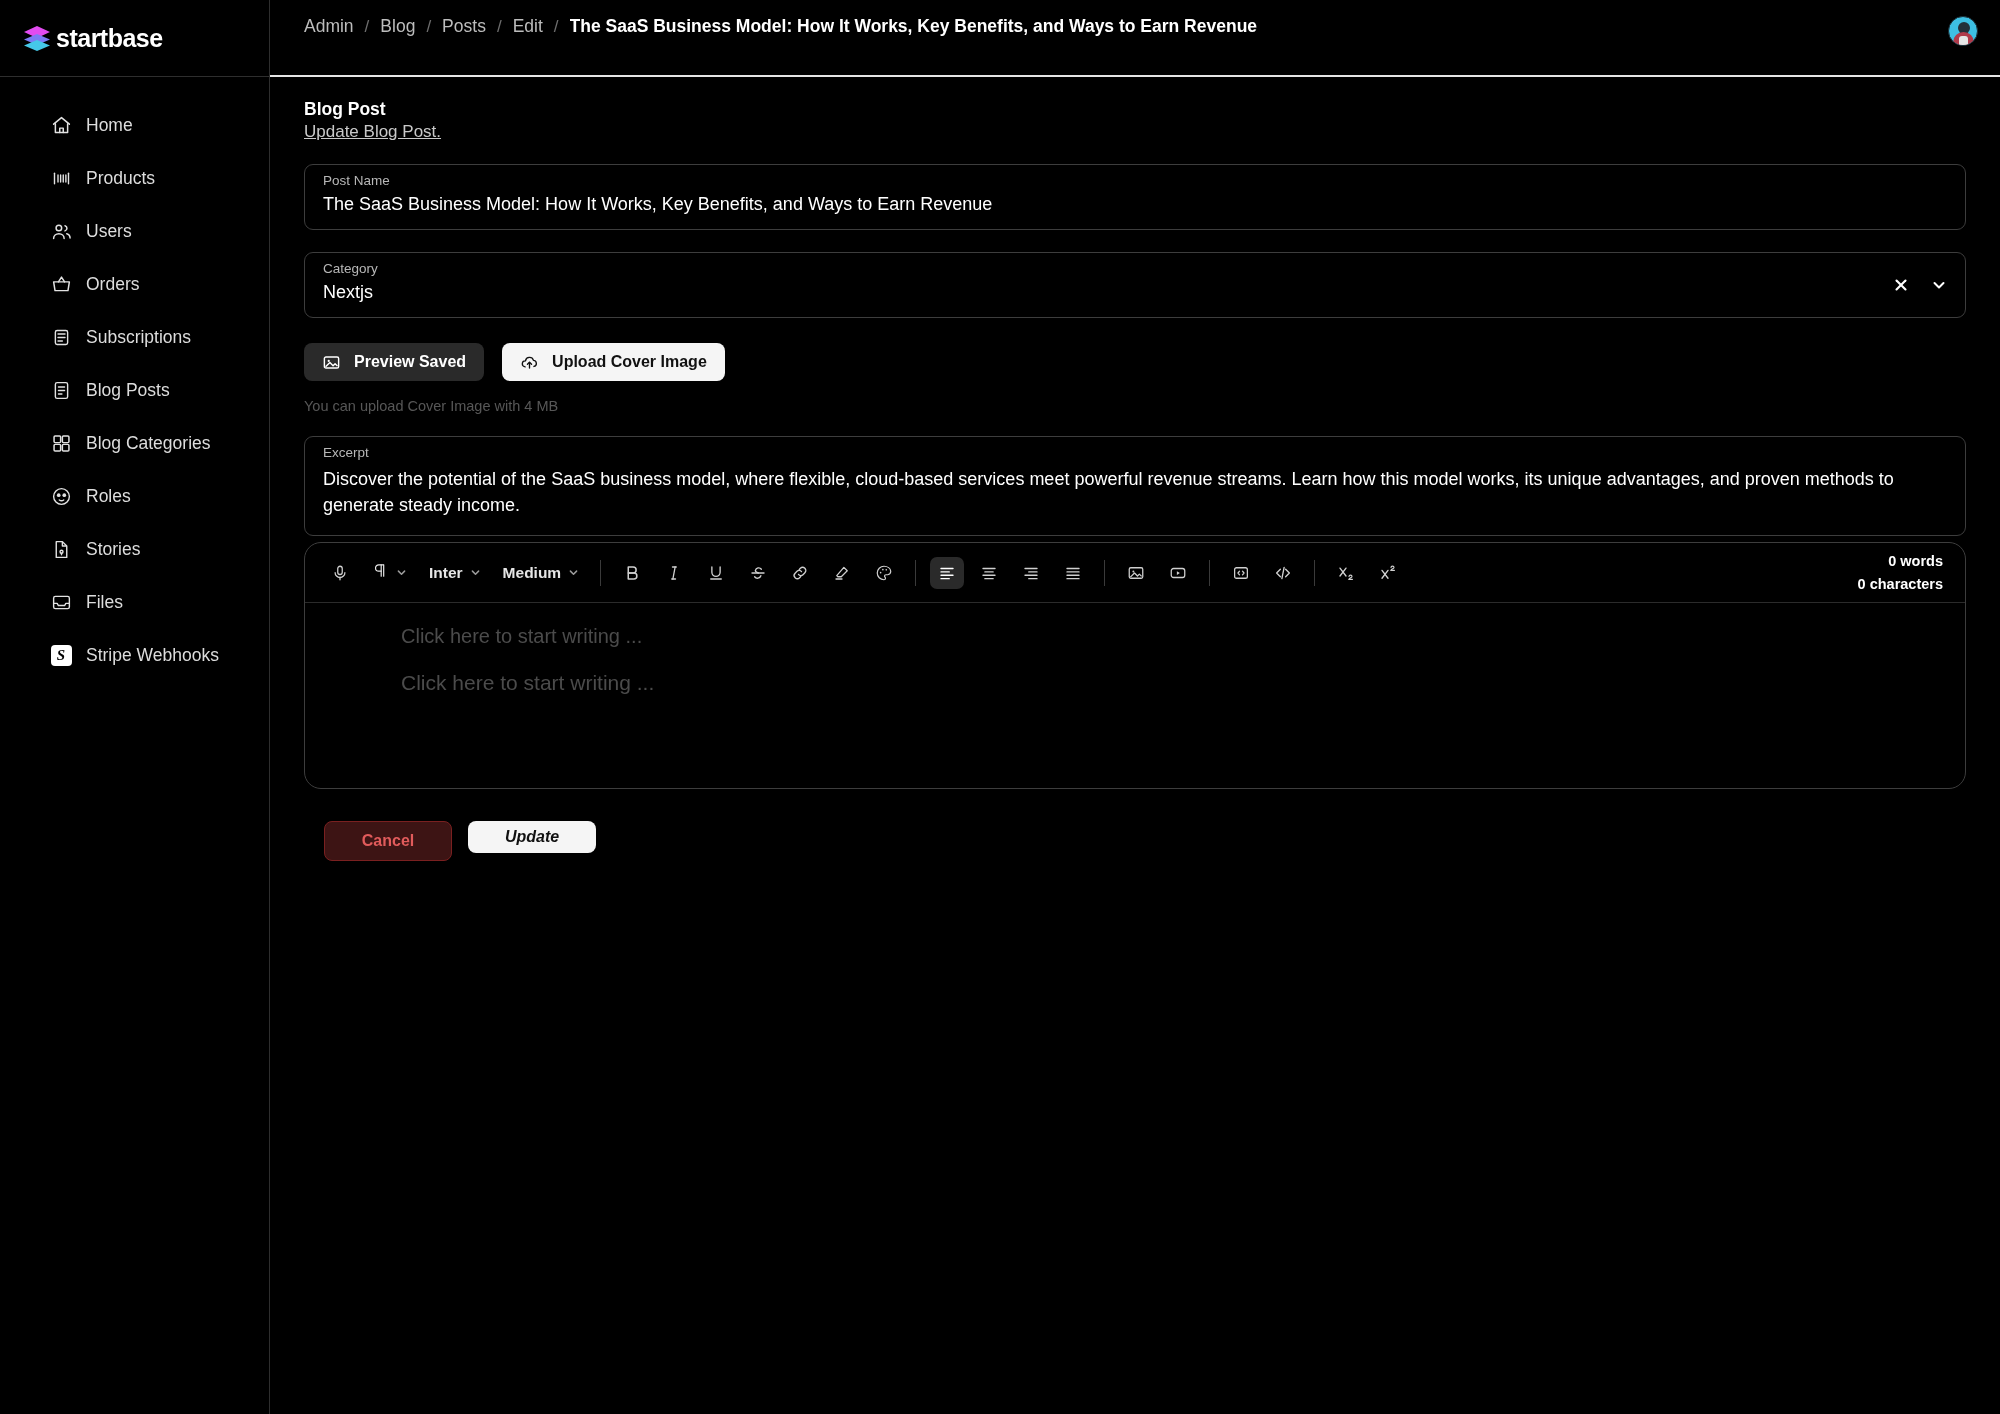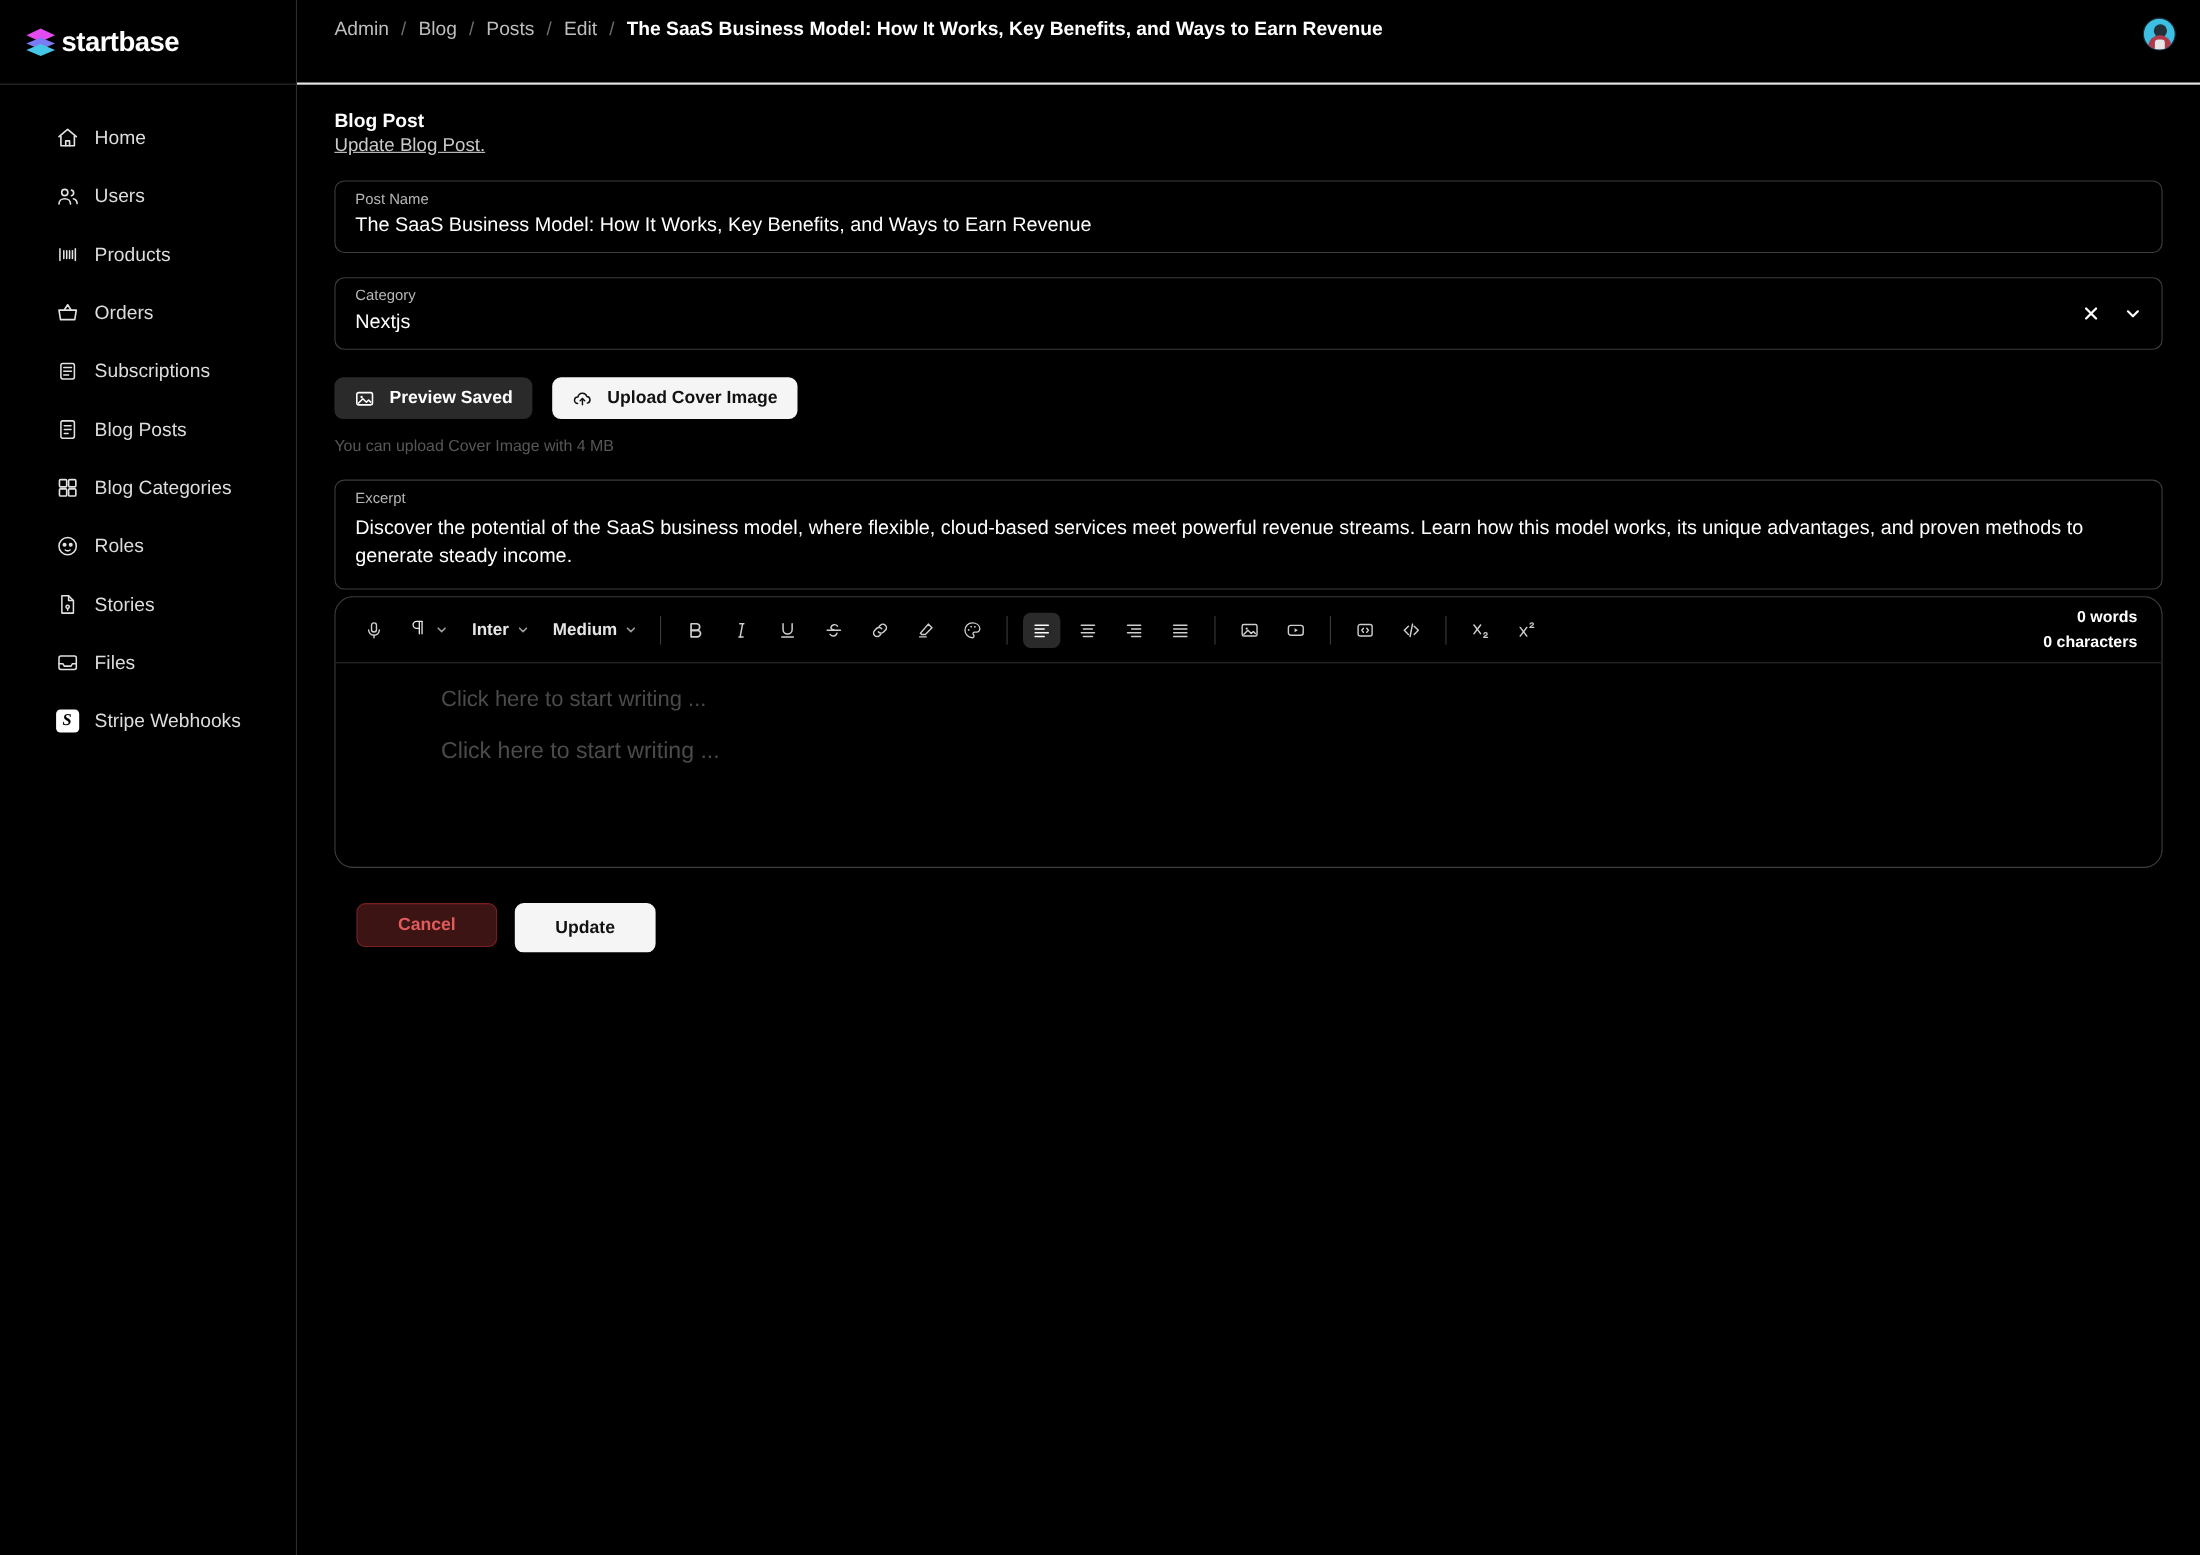--- a/index.html
+++ b/index.html
@@ -153,21 +153,21 @@
   .ph1 { font-size: 20px; color: #4b4b4b; line-height: 1.1; }
   .ph2 { font-size: 21px; color: #4b4b4b; line-height: 1.1; margin-top: 24px; }
 
   .footer-btns { display: flex; gap: 16px; margin-top: 32px; padding-left: 20px; }
   .btn-cancel {
     background: #3d1414; color: #e15b5b; border: 1px solid #7a2020;
     width: 128px; height: 40px; justify-content: center;
   }
   .btn-update {
     background: #f5f5f5; color: #111;
-    width: 128px; height: 45px; justify-content: center;
+    width: 128px; height: 32px; justify-content: center; font-style: italic;
   }
 </style>
 </head>
 <body>
 
 <div class="app">
 
   <aside class="sidebar">
     <div class="brand">
       <span class="brand-mark">
@@ -188,42 +188,42 @@
             <path d="M3 10.5 12 3l9 7.5"></path>
               <path d="M5 10v10h14V10"></path>
               <path d="M10 20v-5h4v5"></path>
           </svg>
         </span>
         <span class="nav-label">Home</span>
       </div>
 
       <div class="nav-item">
         <span class="nav-ico">
-          <svg viewBox="0 0 24 24" fill="none" stroke="#e2e2e2" stroke-width="1.7" stroke-linecap="round" stroke-linejoin="round">
-            <circle cx="9" cy="8" r="3.2"></circle>
-              <path d="M3 20c0-3.3 2.7-5.5 6-5.5s6 2.2 6 5.5"></path>
-            <path d="M16 5.5a3 3 0 0 1 0 5.8"></path>
-              <path d="M18 14.5c2.3.7 3.8 2.6 3.8 5"></path>
-          </svg>
-        </span>
-        <span class="nav-label">Users</span>
-      </div>
-
-      <div class="nav-item">
-        <span class="nav-ico">
           <svg viewBox="0 0 24 24" fill="none" stroke="#e2e2e2" stroke-width="1.6" stroke-linecap="round">
             <path d="M4 6v12"></path>
               <path d="M20 6v12"></path>
             <path d="M8 8v8"></path>
               <path d="M11 8v8"></path>
               <path d="M14 8v8"></path>
               <path d="M17 8v8"></path>
           </svg>
         </span>
         <span class="nav-label">Products</span>
+      </div>
+
+      <div class="nav-item">
+        <span class="nav-ico">
+          <svg viewBox="0 0 24 24" fill="none" stroke="#e2e2e2" stroke-width="1.7" stroke-linecap="round" stroke-linejoin="round">
+            <circle cx="9" cy="8" r="3.2"></circle>
+              <path d="M3 20c0-3.3 2.7-5.5 6-5.5s6 2.2 6 5.5"></path>
+            <path d="M16 5.5a3 3 0 0 1 0 5.8"></path>
+              <path d="M18 14.5c2.3.7 3.8 2.6 3.8 5"></path>
+          </svg>
+        </span>
+        <span class="nav-label">Users</span>
       </div>
 
       <div class="nav-item">
         <span class="nav-ico">
           <svg viewBox="0 0 24 24" fill="none" stroke="#e2e2e2" stroke-width="1.7" stroke-linecap="round" stroke-linejoin="round">
             <path d="M3 9h18l-1.6 10H4.6L3 9Z"></path>
               <path d="M8.5 9 12 3.5 15.5 9"></path>
           </svg>
         </span>
         <span class="nav-label">Orders</span>

